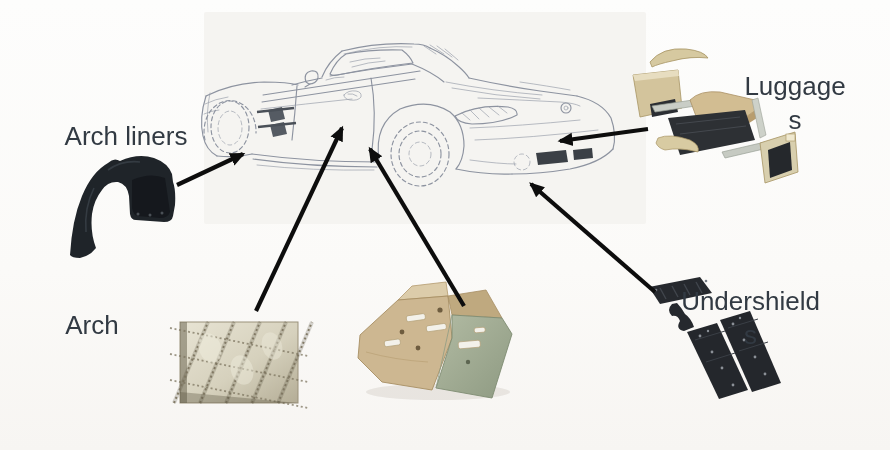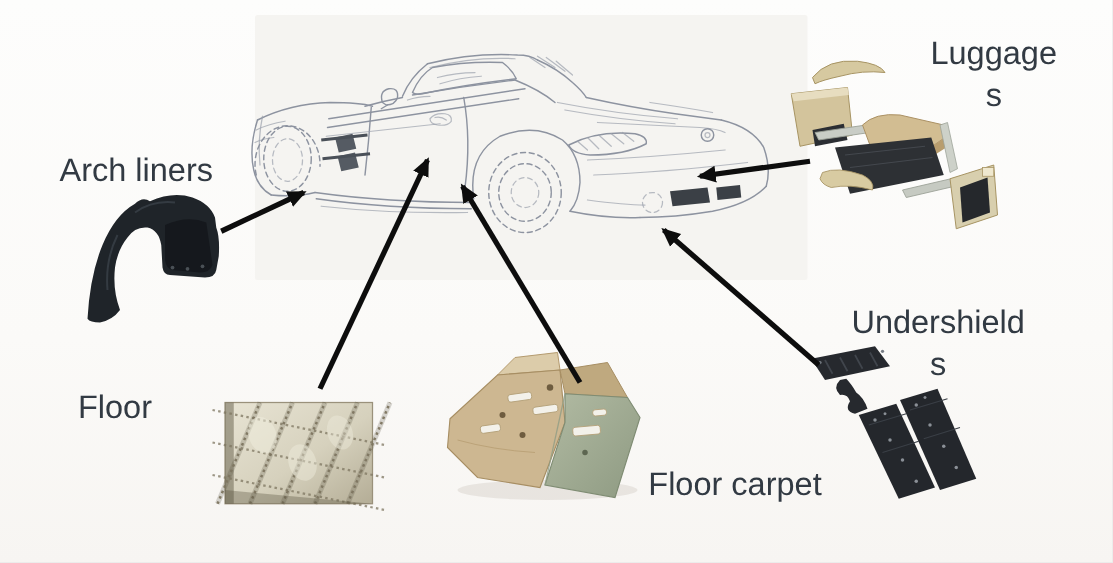--- a/index.html
+++ b/index.html
@@ -6,21 +6,21 @@
   .stage{
     position:relative;width:890px;height:450px;overflow:hidden;
     background:linear-gradient(180deg,#fdfdfc 0%,#fbfaf8 60%,#f7f5f2 100%);
     font-family:"Liberation Sans","DejaVu Sans",sans-serif;
   }
   .scene{position:absolute;left:0;top:0;width:890px;height:450px;display:block;}
   .label{
     position:absolute;text-align:center;color:#323a43;font-size:26px;
     line-height:1.14;letter-spacing:0px;white-space:nowrap;
   }
-  .label.wide-gap{line-height:1.3;}
+  .label.wide-gap{line-height:1.3;margin-top:44px;}
   .sk{stroke:#8d93a0;stroke-width:1.15;fill:none;stroke-linecap:round;stroke-linejoin:round;}
   .sk2{stroke:#9ba1ac;stroke-width:1;fill:none;opacity:.7;stroke-linecap:round;}
   .dash{stroke-dasharray:4 3;}
   .arrow{stroke:#0d0d0d;stroke-width:4.2;fill:none;stroke-linecap:butt;}
 </style>
 </head>
 <body>
 
 <div class="stage">
 
@@ -222,30 +222,29 @@
 
     <g>
       <path class="arrow" marker-end="url(#ah)" d="M177,185 L243,154"></path>
       <path class="arrow" marker-end="url(#ah)" d="M256,311 L342,128"></path>
       <path class="arrow" marker-end="url(#ah)" d="M464,306 L370,149"></path>
       <path class="arrow" marker-end="url(#ah)" d="M648,129 L560,141"></path>
       <path class="arrow" marker-end="url(#ah)" d="M655,292 L531,184"></path>
     </g>
   </svg>
 
-  <div class="label" style="left:24px;top:122px;width:170px;">
+  <div class="label" style="left:41px;top:122px;width:170px;">
     <div>Arch liners</div>
   </div>
 
   <div class="label" style="left:2px;top:311px;width:180px;">
-    <div>Floor</div>
+    <div>Arch</div>
   </div>
 
   <div class="label" style="left:493px;top:373px;width:190px;">
-    <div>Floor carpet</div>
   </div>
 
   <div class="label wide-gap" style="left:663px;top:241px;width:175px;">
     <div>Undershield</div>
     <div>s</div>
   </div>
 
   <div class="label wide-gap" style="left:700px;top:26px;width:190px;">
     <div>Luggage</div>
     <div>s</div>

